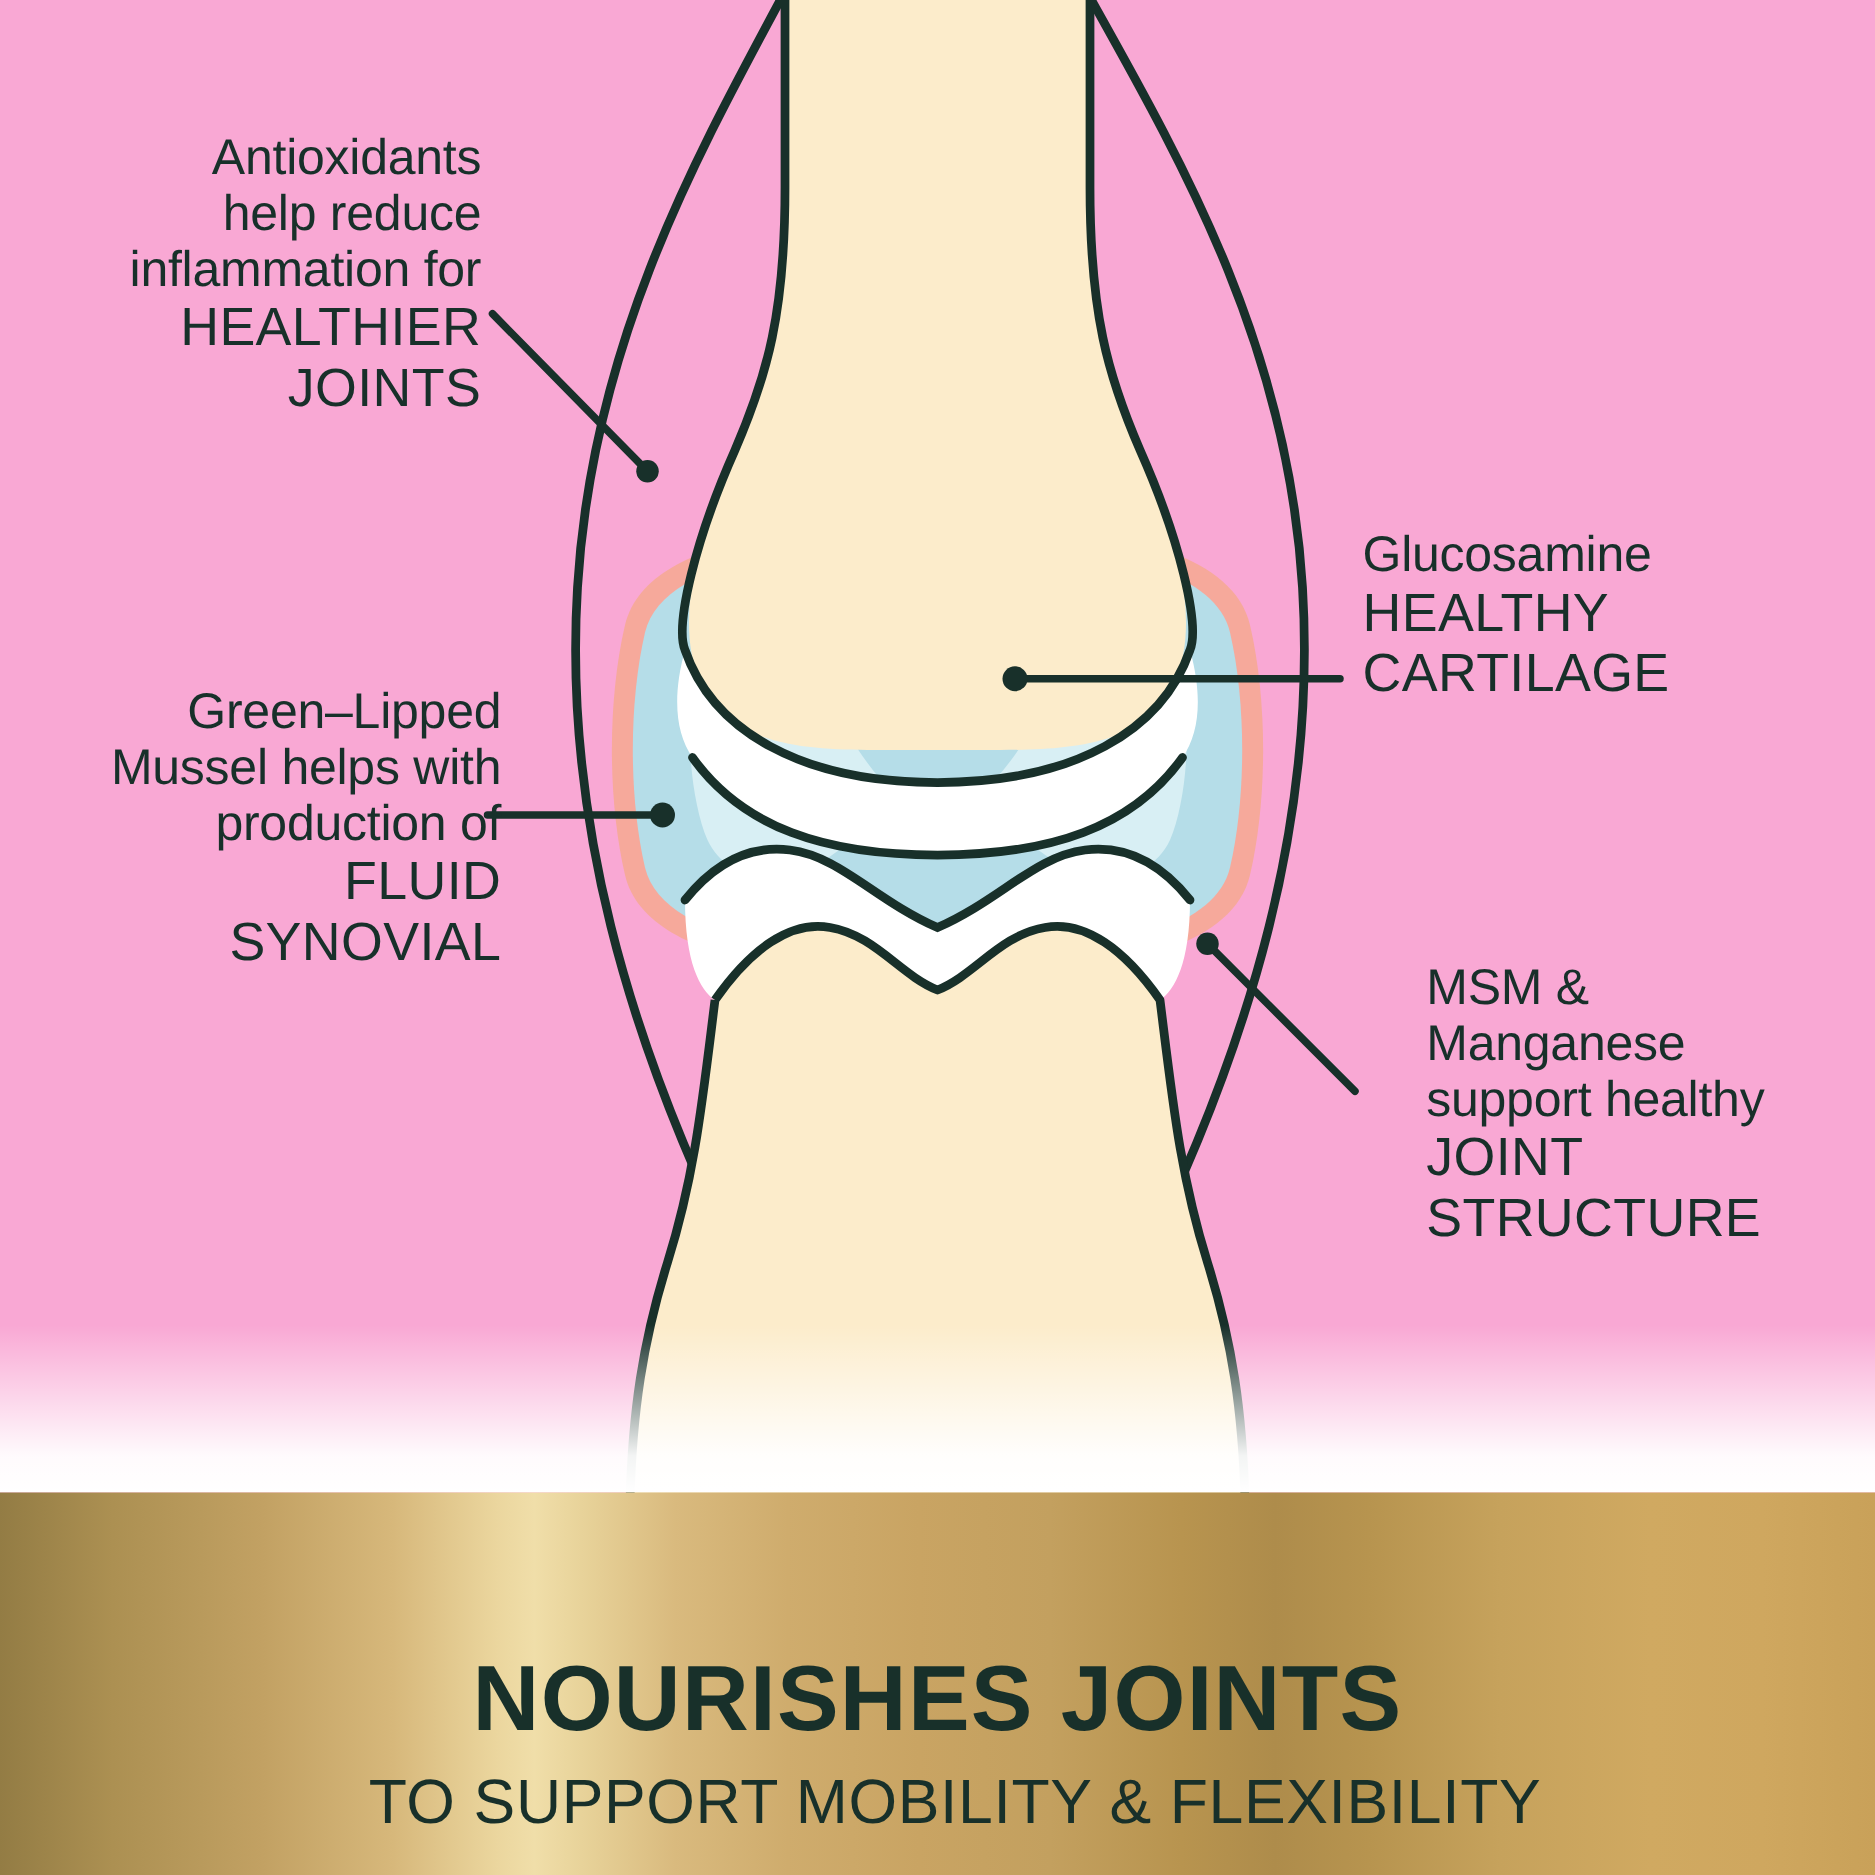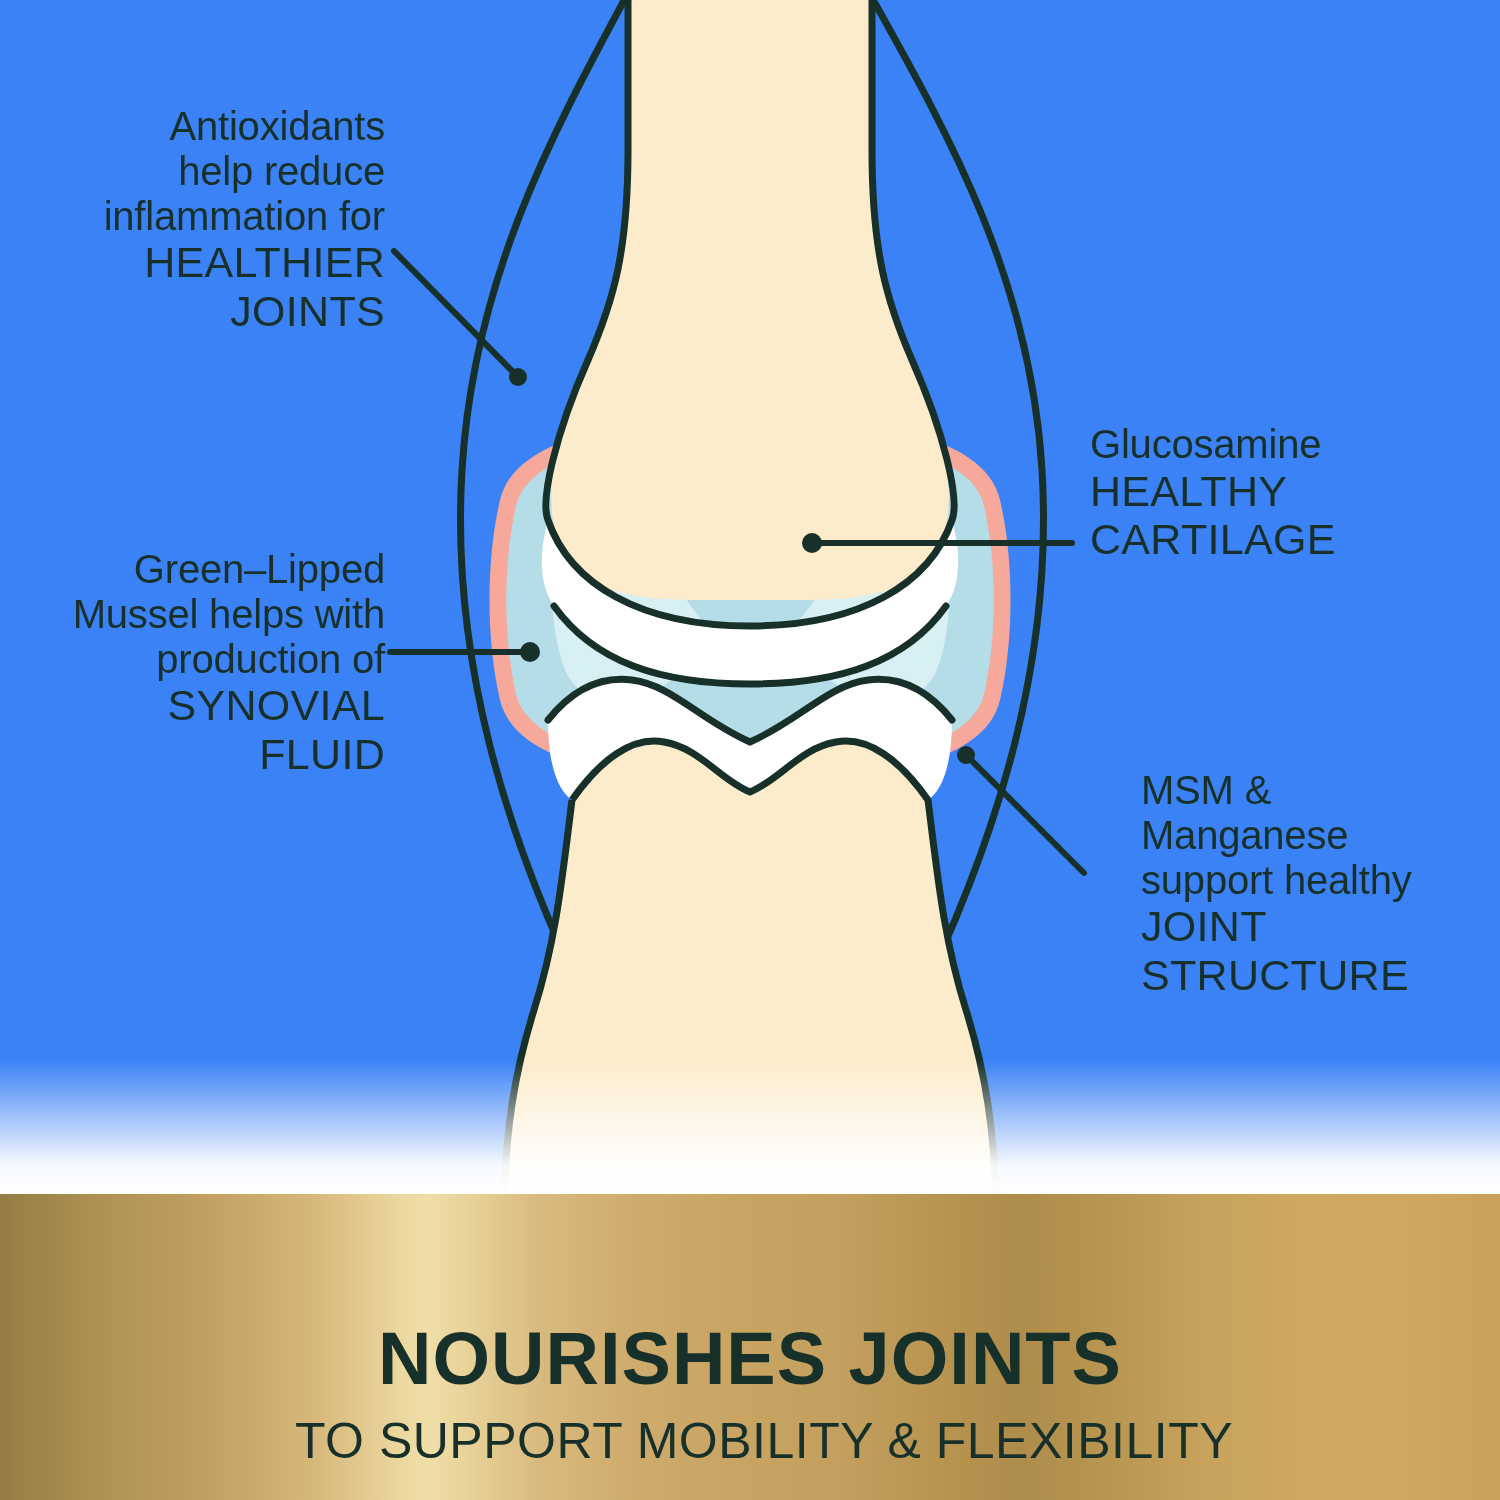--- a/index.html
+++ b/index.html
@@ -2,34 +2,34 @@
 <html><head>
 <meta charset="utf-8">
 <style>
   html,body{margin:0;padding:0;}
   body{
     width:1500px;height:1500px;
     background:#F7F5F0;
     font-family:"Liberation Sans", sans-serif;
     overflow:hidden;
   }
-  #stage{position:relative;width:1500px;height:1500px;overflow:hidden;background:#3b82f6;}
+  #stage{position:relative;width:1500px;height:1500px;overflow:hidden;background:#f9a8d4;}
 
   
   #joint-svg{position:absolute;left:0;top:0;width:1500px;height:1500px;}
 
   
   .callout{position:absolute;color:#18302A;line-height:1.12;}
   .callout .ln{display:block;font-size:40px;font-weight:400;letter-spacing:-0.2px;}
   .callout .bold{display:block;font-size:43px;font-weight:400;letter-spacing:0.3px;}
   .ta-r{text-align:right;}
   .ta-l{text-align:left;margin-top:20px;}
 
   #callout-antioxidants{left:20px;top:104px;width:365px;}
-  #callout-mussel{left:0px;top:547px;width:385px;}
+  #callout-mussel{left:16px;top:547px;width:385px;}
   #callout-glucosamine{left:1090px;top:402px;width:400px;}
   #callout-msm{left:1141px;top:748px;width:400px;}
 
   
   #gold-banner{
     position:absolute;left:0;top:1194px;width:1500px;height:306px;
     background:linear-gradient(90deg,
       #937C44 0%,
       #AC9052 6%,
       #C2A163 14%,
@@ -225,22 +225,22 @@
     <span class="ln">help reduce</span>
     <span class="ln">inflammation for</span>
     <span class="bold">HEALTHIER</span>
     <span class="bold">JOINTS</span>
   </div>
 
   <div class="callout ta-r" id="callout-mussel">
     <span class="ln">Green–Lipped</span>
     <span class="ln">Mussel helps with</span>
     <span class="ln">production of</span>
+    <span class="bold">FLUID</span>
     <span class="bold">SYNOVIAL</span>
-    <span class="bold">FLUID</span>
   </div>
 
   <div class="callout ta-l" id="callout-glucosamine">
     <span class="ln">Glucosamine</span>
     <span class="bold">HEALTHY</span>
     <span class="bold">CARTILAGE</span>
   </div>
 
   <div class="callout ta-l" id="callout-msm">
     <span class="ln">MSM &amp;</span>

